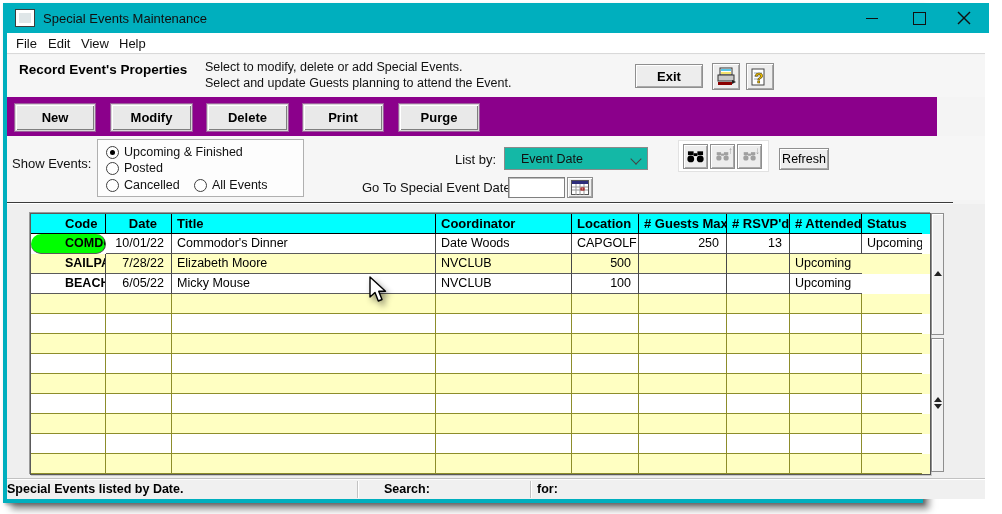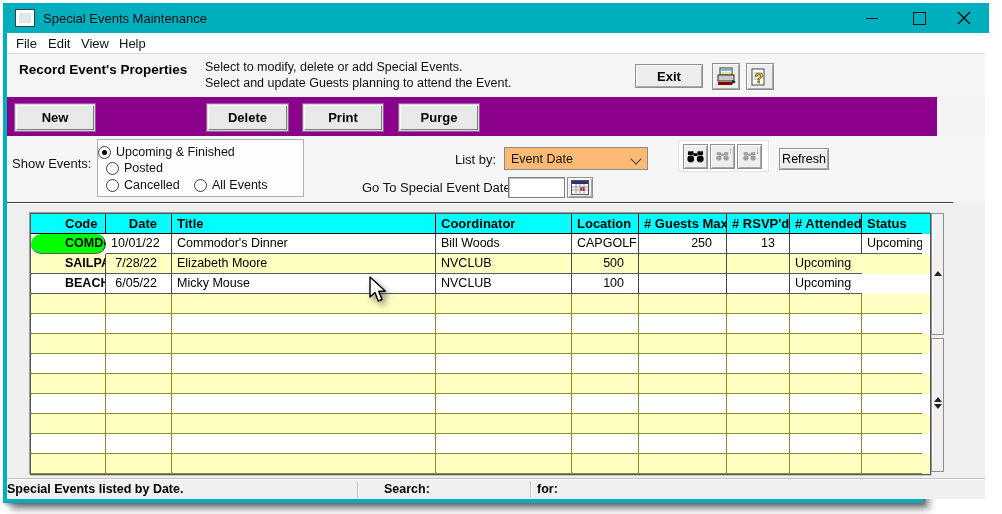--- a/index.html
+++ b/index.html
@@ -50,23 +50,23 @@
   #show-events-label { position:absolute; left:5px; top:20px; font-size:13px; color:#111; }
   #radio-group { position:absolute; left:90px; top:3px; width:207px; height:58px;
                  background:#fdfdfd; border:1px solid #b0b0b0; }
   .radio-row { position:absolute; display:flex; align-items:center; gap:5px; }
   .radio { width:13px; height:13px; border-radius:50%; background:#fff; border:1px solid #3f3f3f;
            position:relative; flex:0 0 13px; }
   .radio.on::after { content:""; position:absolute; left:3px; top:3px; width:5px; height:5px;
                      border-radius:50%; background:#000; }
   .radio-label { font-size:12.5px; color:#111; white-space:nowrap; }
   #listby-label { position:absolute; left:448px; top:16px; font-size:13px; color:#111; }
-  #listby-dd { position:absolute; left:497px; top:11px; width:144px; height:23px; background:#fdba74;
+  #listby-dd { position:absolute; left:497px; top:11px; width:144px; height:23px; background:#14b8a6;
                border:1px solid #8a8a8a; font-size:12.5px; color:#111;
-               display:flex; align-items:center; padding-left:6px; }
+               display:flex; align-items:center; padding-left:16px; }
   #listby-chevron { position:absolute; right:6px; top:7px; width:9px; height:9px; }
   #listby-chevron::after { content:""; position:absolute; left:0; top:0; width:7px; height:7px;
                            border-right:1px solid #444; border-bottom:1px solid #444;
                            transform:rotate(45deg); }
   #find-panel { position:absolute; left:671px; top:4px; width:91px; height:32px; background:#ffffff;
                 border:1px solid #e2e2e2; }
   .find-btn { position:absolute; top:3px; width:25px; height:25px; }
   .sort-arrow { position:absolute; right:1px; top:1px; font-size:10px; color:#9a9a9a; line-height:10px; }
   #refresh-btn { position:absolute; left:772px; top:12px; width:50px; height:22px; font-size:12.5px;
                  color:#000; }
@@ -90,21 +90,21 @@
   .cell { height:20px; line-height:19px; font-size:12.5px; color:#000; overflow:hidden;
           white-space:nowrap; padding-left:5px; }
   .head .cell { font-weight:bold; font-size:13px; border-right:1px solid #000;
                 border-bottom:1px solid #000; }
   .head .c-date { text-align:right; padding-right:14px; }
   .r-data .cell  { border-right:1px solid #474747; border-bottom:1px solid #5a5a5a; }
   .r-empty .cell { border-right:1px solid #8d8d2a; border-bottom:1px solid #8d8d2a; }
   .cell:last-child { border-right:none; }
   .bg-white { background:#ffffff; } .bg-yellow { background:var(--rowyellow); }
   .c-code { font-weight:bold;padding-left:34px; }
-  .c-date, .c-guests, .c-rsvp { text-align:right; padding-right:14px; }
+  .c-date, .c-guests, .c-rsvp { text-align:right; padding-right:7px; }
   .hl-green { background:var(--green);border-radius:10px; }
 
   
   .sb-box { position:absolute; left:924px; width:13px; background:#f1f1f1;
             border:1px solid #8e8e8e; box-shadow:inset 1px 1px 0 #ffffff; }
   #sb-top { top:9px; height:122px; } #sb-bottom { top:134px; height:134px; }
   .tri-up { width:0; height:0; border-left:4px solid transparent; border-right:4px solid transparent;
             border-bottom:5px solid #222; margin:0 auto; }
   .tri-down { width:0; height:0; border-left:4px solid transparent; border-right:4px solid transparent;
               border-top:5px solid #222; margin:2px auto 0; }
@@ -170,30 +170,31 @@
           <line x1="4" y1="6" x2="12" y2="6" stroke="#9ab" stroke-width="1"></line>
           <line x1="4" y1="9" x2="12" y2="9" stroke="#9ab" stroke-width="1"></line>
           <line x1="4" y1="12" x2="10" y2="12" stroke="#9ab" stroke-width="1"></line>
           <text x="9" y="16" font-size="14" font-weight="bold" fill="#f4c400" stroke="#5b4500" stroke-width="0.6" text-anchor="middle">?</text>
         </svg>
       </div>
     </div>
 
     <div id="toolbar">
       <div class="tb-btn" style="left:8px;  width:80px">New</div>
+      <div class="tb-btn" style="left:104px;width:81px">Modify</div>
       <div class="tb-btn" style="left:200px;width:81px">Delete</div>
       <div class="tb-btn" style="left:296px;width:80px">Print</div>
       <div class="tb-btn" style="left:392px;width:80px">Purge</div>
     </div>
 
     <div id="filters">
       <div id="show-events-label">Show Events:</div>
 
       <div id="radio-group">
-        <div class="radio-row" style="left:0; top:5px">
+        <div class="radio-row" style="left:8px; top:5px">
           <span class="radio on"></span>
           <span class="radio-label">Upcoming &amp; Finished</span>
         </div>
         <div class="radio-row" style="left:8px; top:21px">
           <span class="radio"></span>
           <span class="radio-label">Posted</span>
         </div>
         <div class="radio-row" style="left:8px; top:38px">
           <span class="radio"></span>
           <span class="radio-label">Cancelled</span>
@@ -272,21 +273,21 @@
           <div class="cell c-guests" style="text-align:left"># Guests Max</div>
           <div class="cell c-rsvp" style="text-align:left"># RSVP'd</div>
           <div class="cell c-att"># Attended</div>
           <div class="cell c-status">Status</div>
         </div>
 
         <div class="grid-row r-data bg-white">
           <div class="cell c-code hl-green">COMDOR21</div>
           <div class="cell c-date">10/01/22</div>
           <div class="cell c-title">Commodor's Dinner</div>
-          <div class="cell c-coord">Bill Woods</div>
+          <div class="cell c-coord">Date Woods</div>
           <div class="cell c-loc">CAPGOLF</div>
           <div class="cell c-guests">250</div>
           <div class="cell c-rsvp">13</div>
           <div class="cell c-att"></div>
           <div class="cell c-status">Upcoming</div>
         </div>
 
         <div class="grid-row r-data bg-yellow">
           <div class="cell c-code">SAILPAST</div>
           <div class="cell c-date">7/28/22</div>

